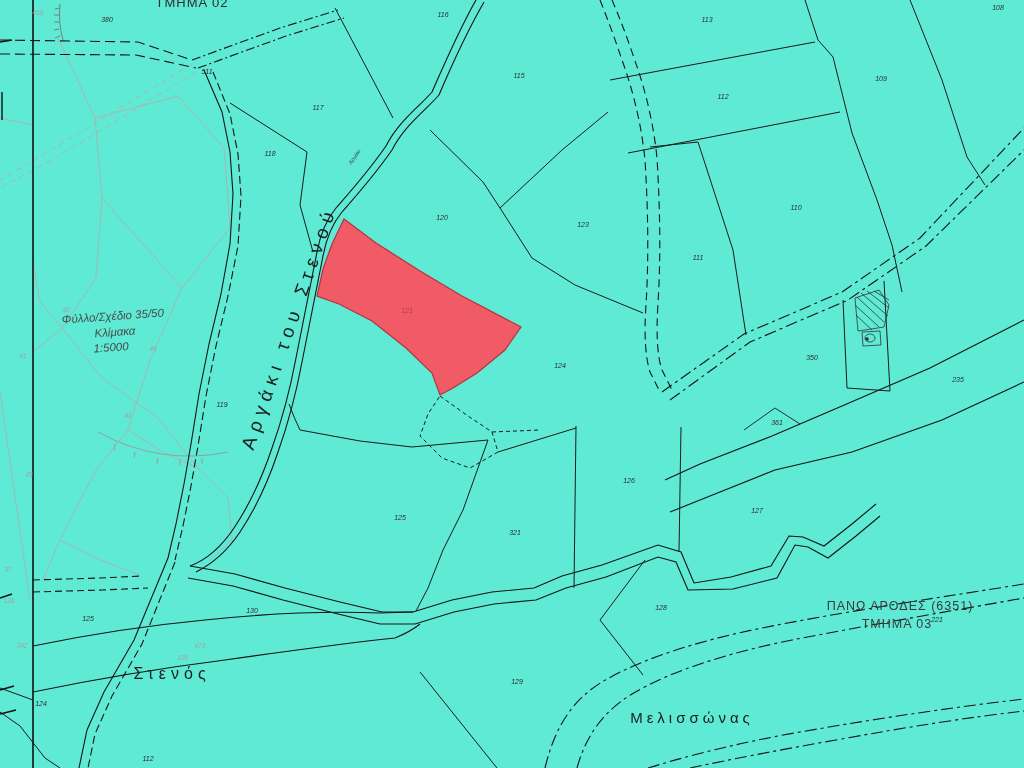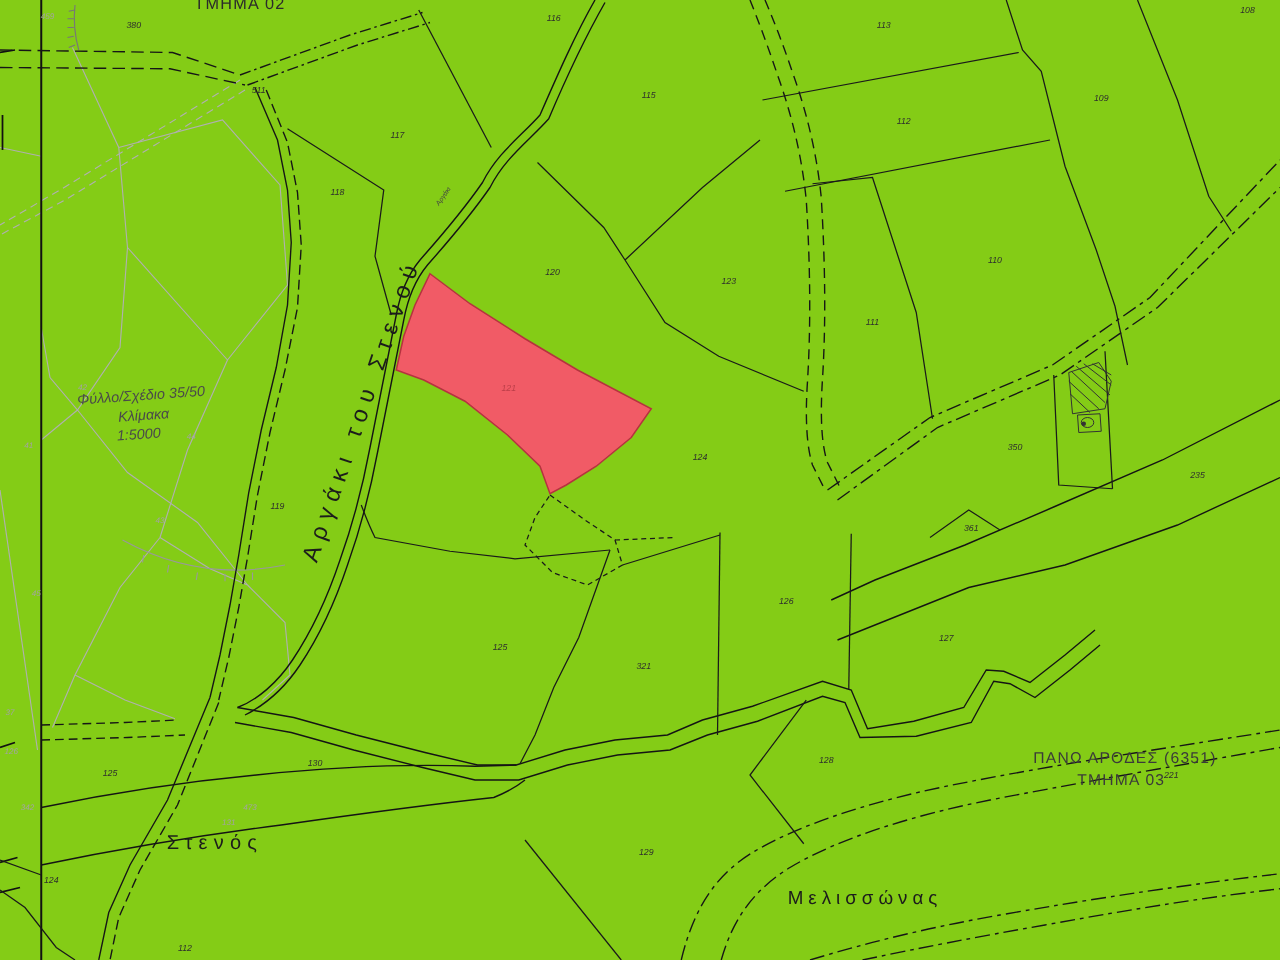--- a/index.html
+++ b/index.html
@@ -1,16 +1,16 @@
 <!DOCTYPE html>
 <html><head>
 <meta charset="utf-8">
 <style>
   html,body{margin:0;padding:0;background:#fff;}
-  .map-wrap{position:relative;width:1024px;height:768px;overflow:hidden;background:#84cc16;
+  .map-wrap{position:relative;width:1024px;height:768px;overflow:hidden;background:#5eead4;
     font-family:"Liberation Sans", sans-serif;}
   svg text{font-family:"Liberation Sans", sans-serif;}
   .pnum{font-size:7px;font-style:italic;fill:#2e2e2e;}
   .gnum{font-size:6.5px;font-style:italic;fill:#a3a3a3;}
   .sheetlbl{font-size:11.5px;font-style:italic;fill:#4a4a4a;}
   .biglbl{font-size:12.5px;fill:#3a3a3a;letter-spacing:1px;}
   .loclbl{fill:#1c1c1c;}
 </style>
 </head>
 <body>

